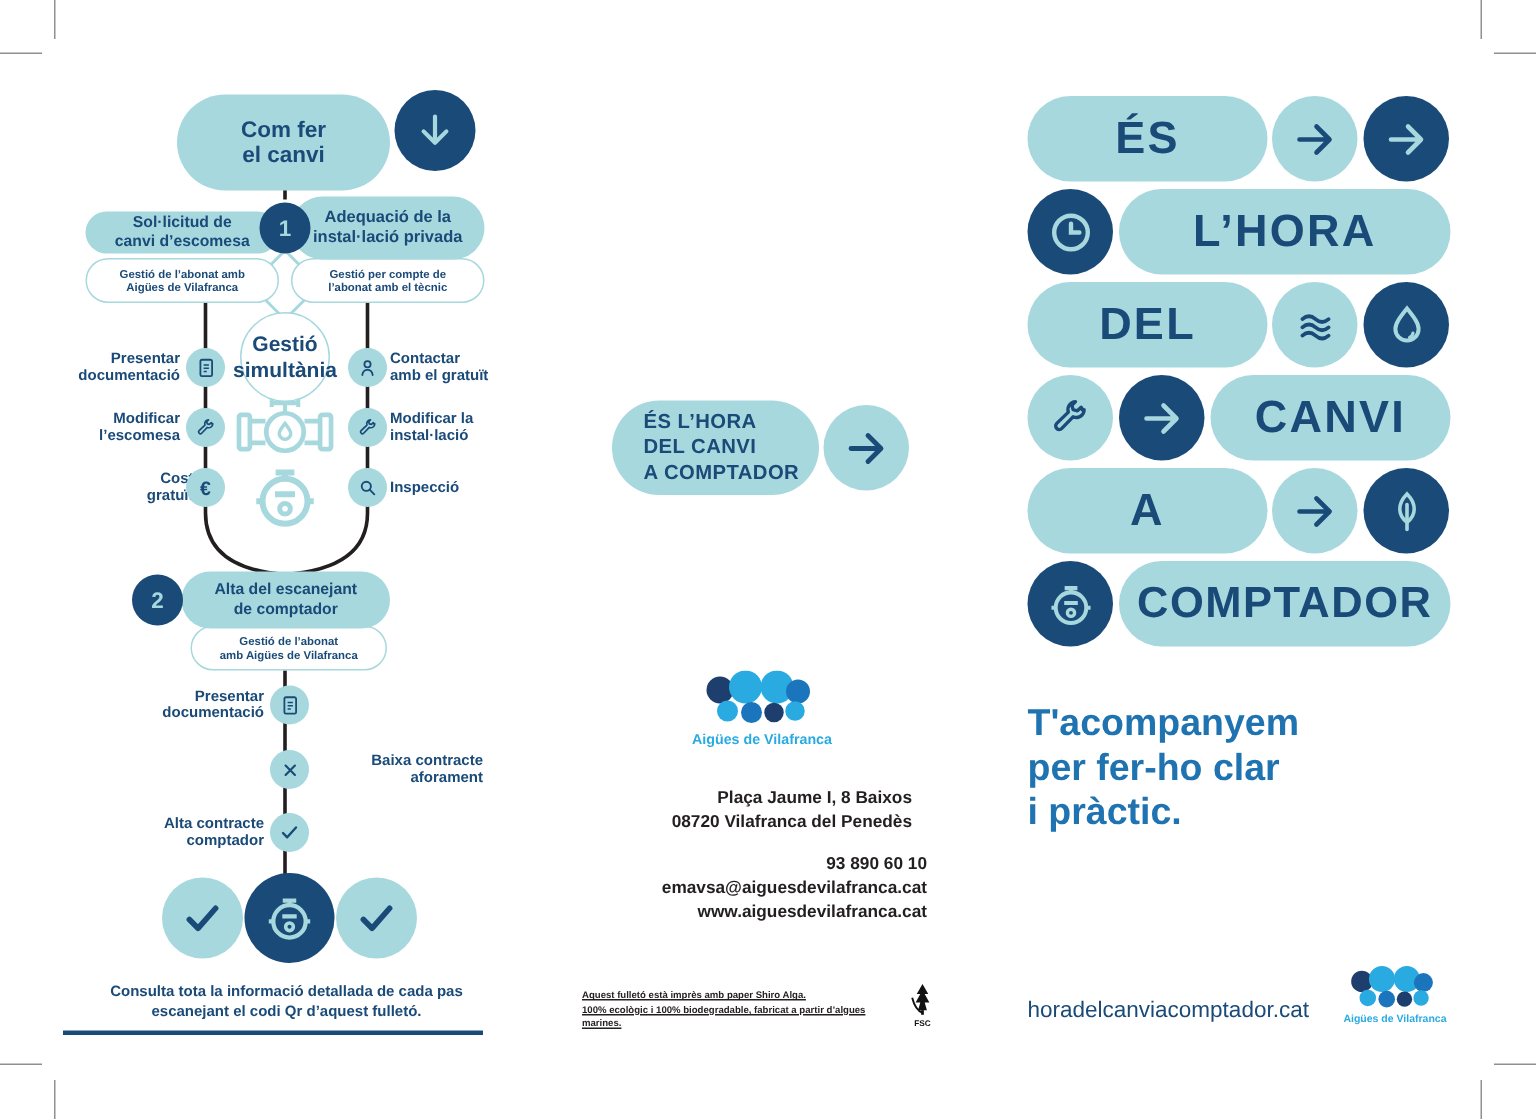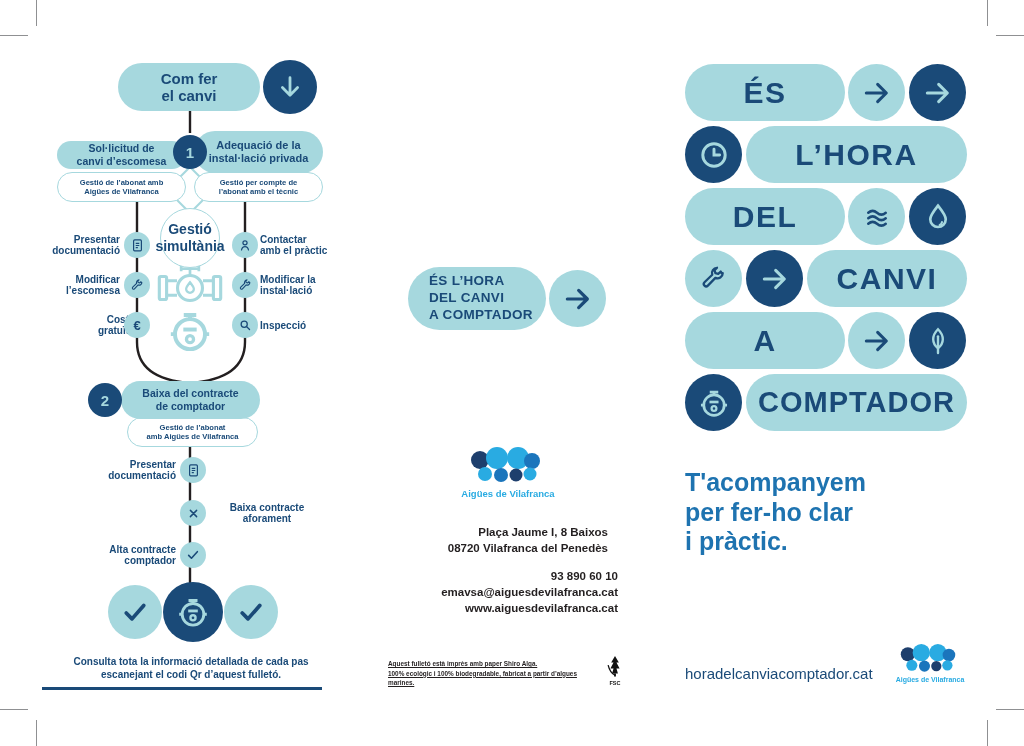--- a/index.html
+++ b/index.html
@@ -41,21 +41,21 @@
     <path d="M97 145 V287"></path>
     <path d="M205 145 V287"></path>
     <path d="M97 287 Q97 324 150 328"></path>
     <path d="M205 287 Q205 324 150 328"></path>
     <path d="M150 328 V332"></path>
     <path d="M150 392 V530"></path>
   </g>
   <polygon points="150,112 173,135 150,158 127,135" fill="#ffffff" stroke="#a6d8de" stroke-width="2"></polygon>
 </svg>
 
-<div class="abs pill ml" style="left:118px;top:63px;width:142px;height:48px;font-size:15px;line-height:1.15">Com fer
+<div class="abs pill ml" style="left:118px;top:63px;width:142px;height:64px;font-size:15px;line-height:1.15">Com fer
 el canvi</div>
 <div class="abs circle c-navy" style="left:263px;top:60px;width:54px;height:54px">
   <span class="icon">
     <svg width="28" height="28" viewBox="0 0 24 24">
         <path d="M12 4v13.5M5.5 12.5L12 19l6.5-6.5" stroke="currentColor" stroke-width="2.4" fill="none" stroke-linecap="round" stroke-linejoin="round"></path>
       </svg>
   </span>
 </div>
 
 <div class="abs pill ml" style="left:57px;top:141px;width:129px;height:28px;font-size:10.5px;line-height:1.2;z-index:1">Sol·licitud de
@@ -101,21 +101,21 @@
 
 <div class="abs circle c-teal" style="left:232px;top:232px;width:26px;height:26px">
   <span class="icon">
     <svg width="16" height="16" viewBox="0 0 24 24" fill="none" stroke="currentColor">
         <circle cx="12" cy="8.8" r="3.1" stroke-width="1.8"></circle>
         <path d="M6.8 19.5c.5-3.4 2.7-5.2 5.2-5.2s4.7 1.8 5.2 5.2" stroke-width="1.8" stroke-linecap="round"></path>
       </svg>
   </span>
 </div>
 <div class="abs lbl ml" style="left:260px;top:234px;width:100px;font-size:10px;text-align:left">Contactar
-amb el pràctic</div>
+amb el gratuït</div>
 <div class="abs circle c-teal" style="left:232px;top:272px;width:26px;height:26px">
   <span class="icon">
     <svg width="15" height="15" viewBox="0 0 24 24" fill="none" stroke="currentColor">
         <path d="M19 7.3a4.2 4.2 0 0 1-5.9 3.8l-6 6.2a1.9 1.9 0 0 1-2.7-2.7l6.2-6A4.2 4.2 0 0 1 14.4 3l-1.9 2 .6 2.3 2.3.6 2-1.9c.4.4.6.8.6 1.3z" stroke-width="1.8" stroke-linejoin="round"></path>
       </svg>
   </span>
 </div>
 <div class="abs lbl ml" style="left:260px;top:274px;width:100px;font-size:10px;text-align:left">Modificar la
 instal·lació</div>
 <div class="abs circle c-teal" style="left:232px;top:312px;width:26px;height:26px">
@@ -143,21 +143,21 @@
     <circle cx="12" cy="13.5" r="7.2"></circle>
     <path d="M9 4.3h6M12 4.3v2M2.8 13.5h2M19.2 13.5h2"></path>
     <path d="M8.8 11.3h6.4"></path>
     <circle cx="12" cy="15.9" r="1.7" stroke-width="1.6"></circle>
   </svg>
 </span>
 
 <div class="abs circle c-navy" style="left:88px;top:383px;width:34px;height:34px;font-weight:bold;font-size:15px;z-index:2">
   <span>2</span>
 </div>
-<div class="abs pill ml" style="left:121px;top:381px;width:139px;height:38px;font-size:10.5px;line-height:1.2;z-index:1">Baixa del contracte
+<div class="abs pill ml" style="left:121px;top:381px;width:139px;height:38px;font-size:10.5px;line-height:1.2;z-index:1">Alta del escanejant
 de comptador</div>
 <div class="abs wpill ml" style="left:127px;top:417px;width:131px;height:30px;font-size:7.6px;line-height:1.25">Gestió de l’abonat
 amb Aigües de Vilafranca</div>
 
 <div class="abs lbl ml" style="left:84px;top:459px;width:92px;font-size:10px;text-align:right">Presentar
 documentació</div>
 <div class="abs circle c-teal" style="left:180px;top:457px;width:26px;height:26px;z-index:1">
   <span class="icon">
     <svg width="17" height="17" viewBox="0 0 24 24" fill="none" stroke="currentColor">
         <rect x="6.5" y="4" width="11" height="15.5" rx="1.5" stroke-width="1.7"></rect>
@@ -165,21 +165,21 @@
       </svg>
   </span>
 </div>
 <div class="abs circle c-teal" style="left:180px;top:500px;width:26px;height:26px;z-index:1">
   <span class="icon">
     <svg width="15" height="15" viewBox="0 0 24 24" fill="none" stroke="currentColor">
         <path d="M7 7l10 10M17 7L7 17" stroke-width="2.3" stroke-linecap="round"></path>
       </svg>
   </span>
 </div>
-<div class="abs lbl ml" style="left:212px;top:502px;width:110px;font-size:10px;text-align:center">Baixa contracte
+<div class="abs lbl ml" style="left:212px;top:502px;width:110px;font-size:10px;text-align:right">Baixa contracte
 aforament</div>
 <div class="abs lbl ml" style="left:79px;top:544px;width:97px;font-size:10px;text-align:right">Alta contracte
 comptador</div>
 <div class="abs circle c-teal" style="left:180px;top:542px;width:26px;height:26px;z-index:1">
   <span class="icon">
     <svg width="16" height="16" viewBox="0 0 24 24" fill="none" stroke="currentColor">
         <path d="M5.5 12.5l4.2 4.3L18.5 7" stroke-width="2.4" stroke-linecap="round" stroke-linejoin="round"></path>
       </svg>
   </span>
 </div>

